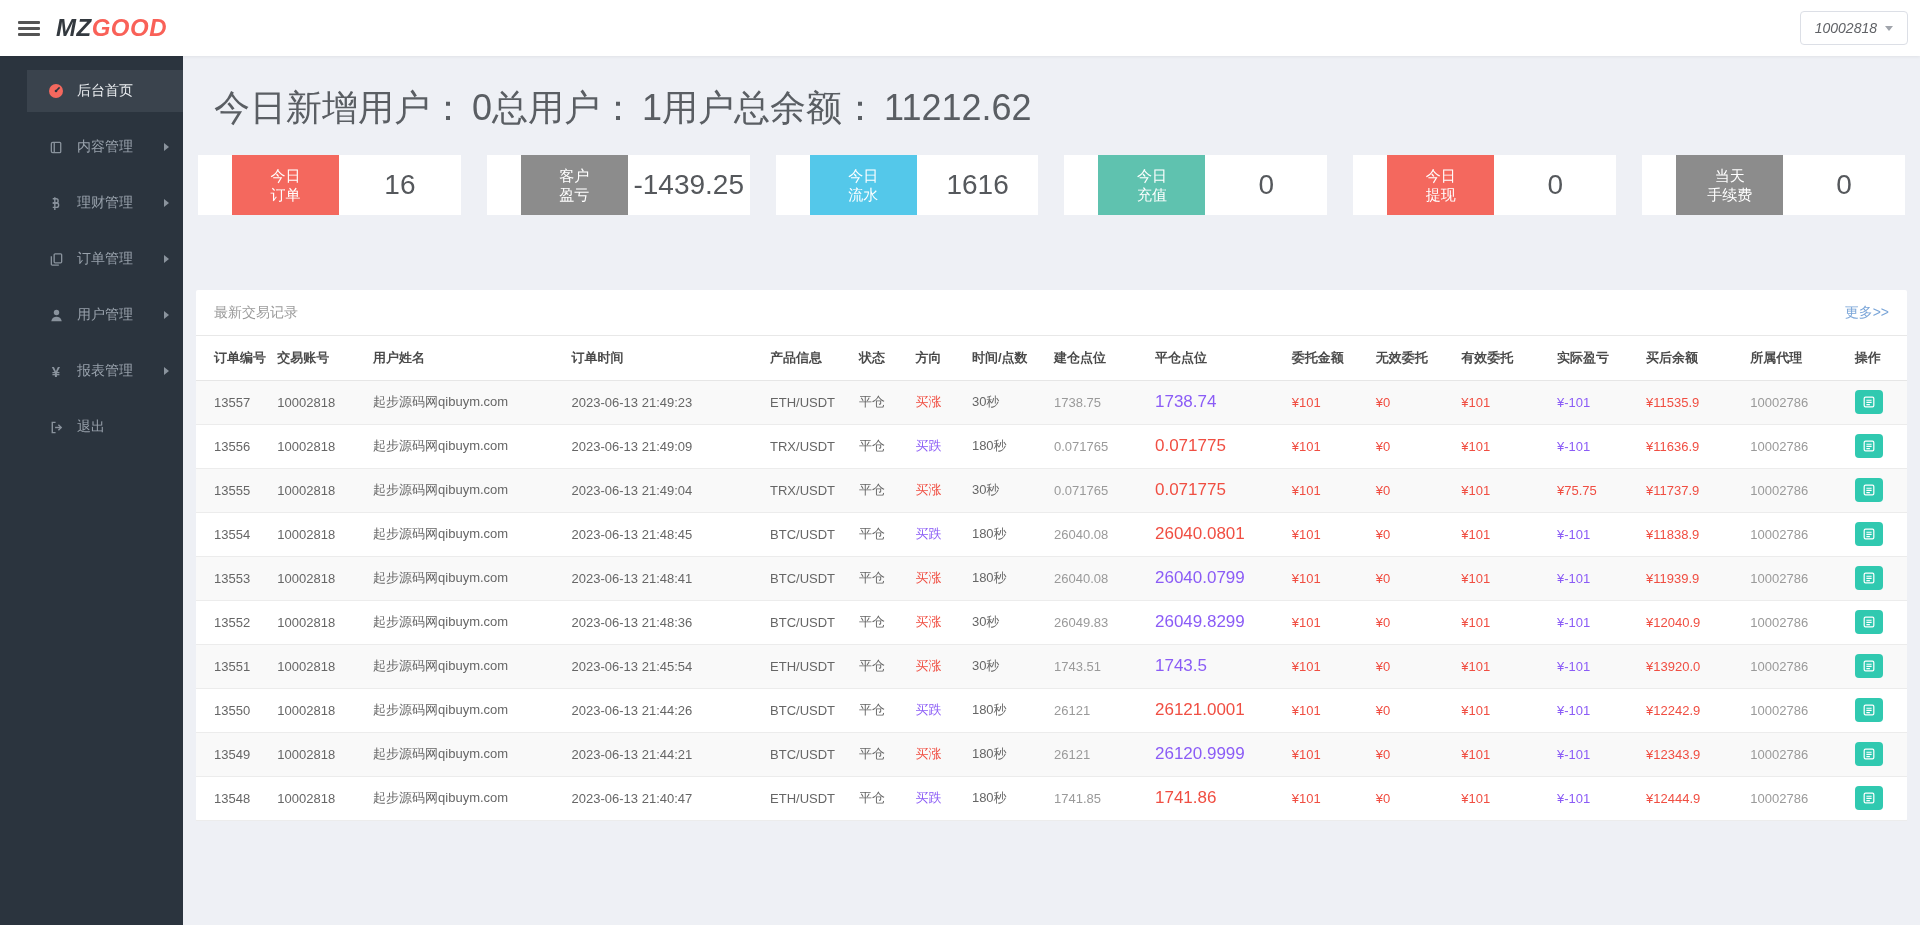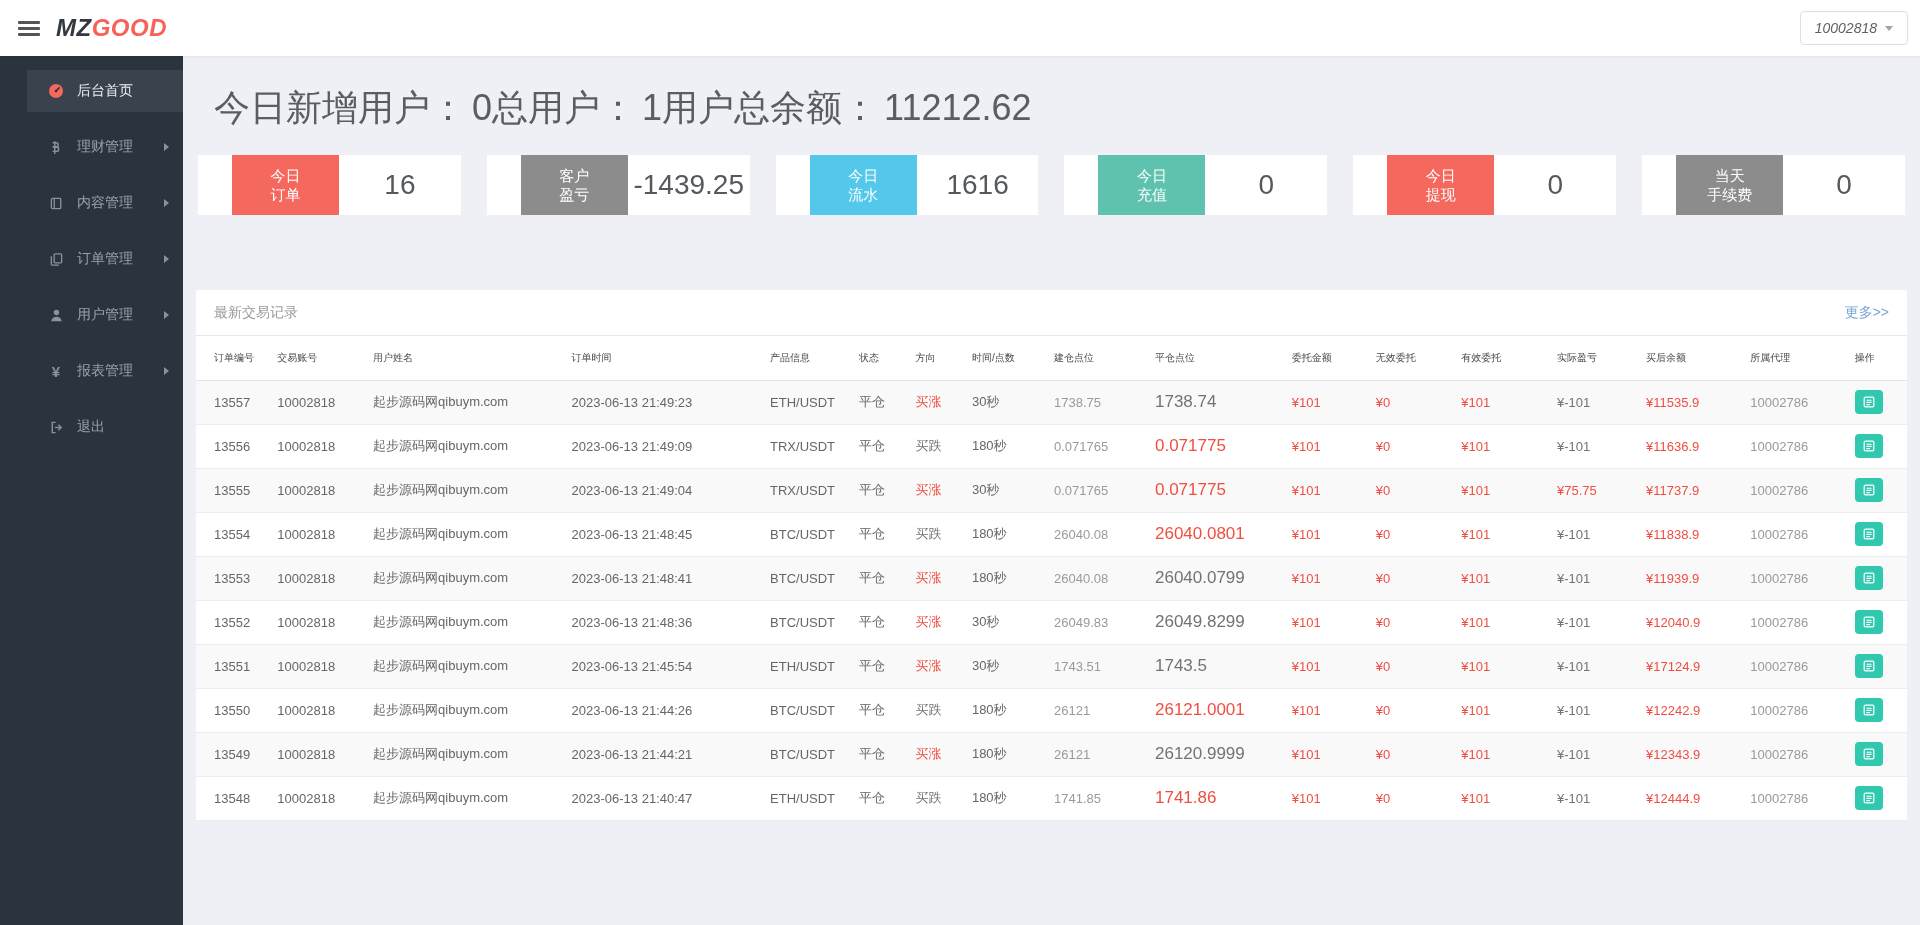--- a/index.html
+++ b/index.html
@@ -53,32 +53,32 @@
     align-items:center; justify-content:center; font-size:15px; line-height:1.3;
   }
   .card-value { flex:1; display:flex; align-items:center; justify-content:center; font-size:28px; color:#55585c; }
   
   .panel { margin-top:75px; background:#fff; border-radius:2px; }
   .panel-head { display:flex; align-items:center; justify-content:space-between; height:46px; padding:0 18px; border-bottom:1px solid #e8e8e8; }
   .panel-title { color:#9a9a9a; font-size:14px; }
   .more { color:#7aa5d8; font-size:14px; text-decoration:none; cursor:pointer; }
   table { width:100%; border-collapse:collapse; table-layout:fixed; }
   thead th {
-    height:44px; text-align:left; font-size:10px; color:#4a4a4a;
-    font-weight:400; padding:0 6px; border-bottom:1px solid #e6e6e6;
+    height:44px; text-align:left; font-size:13px; color:#4a4a4a;
+    font-weight:700; padding:0 6px; border-bottom:1px solid #e6e6e6;
     white-space:nowrap; overflow:hidden;
   }
   tbody td {
     height:44px; font-size:13px; color:#666; padding:0 6px;
     border-bottom:1px solid #ececec; white-space:nowrap; overflow:hidden;
   }
   thead th:first-child, tbody td:first-child { padding-left:18px; }
   tbody tr:nth-child(odd) { background:#f9f9f9; }
   .t-red { color:#f04e42; }
-  .t-green { color:#737373; }
+  .t-green { color:#8b5cf6; }
   .t-gray { color:#9a9a9a; }
   .big { font-size:17px; }
   .op-btn {
     width:28px; height:24px; background:#30c9b0; border:none; border-radius:4px;
     display:inline-flex; align-items:center; justify-content:center; cursor:pointer; padding:0;
   }
 </style>
 </head>
 <body>
 
@@ -105,38 +105,38 @@
           <line x1="8" y1="8" x2="11.6" y2="4.4" stroke="#2b343e" stroke-width="1.6"></line>
           <circle cx="8" cy="8" r="1.3" fill="#2b343e"></circle>
         </svg>
       </span>
     <span class="side-label">后台首页</span>
 
   </div>
 
   <div class="side-item">
     <span class="side-icon">
+        <svg viewBox="0 0 16 16" width="15" height="15" fill="none" stroke="currentColor" stroke-width="1.4">
+          <path d="M4 2.5h7.5a1 1 0 0 1 1 1v9a1 1 0 0 1-1 1H4a1.5 1.5 0 0 1-1.5-1.5v-8A1.5 1.5 0 0 1 4 2.5z"></path>
+          <path d="M5.6 2.5v11"></path>
+        </svg>
+      </span>
+    <span class="side-label">内容管理</span>
+    <span class="caret-right"></span>
+  </div>
+
+  <div class="side-item">
+    <span class="side-icon">
         <svg viewBox="0 0 16 16" width="15" height="15" fill="none" stroke="currentColor" stroke-width="1.5">
           <path d="M6.2 1.2v13.6"></path>
           <path d="M4 3h3.5a2.25 2.25 0 0 1 0 4.5H4"></path>
           <path d="M4 7.5h4a2.3 2.3 0 0 1 0 4.6H4"></path>
         </svg>
       </span>
     <span class="side-label">理财管理</span>
-    <span class="caret-right"></span>
-  </div>
-
-  <div class="side-item">
-    <span class="side-icon">
-        <svg viewBox="0 0 16 16" width="15" height="15" fill="none" stroke="currentColor" stroke-width="1.4">
-          <path d="M4 2.5h7.5a1 1 0 0 1 1 1v9a1 1 0 0 1-1 1H4a1.5 1.5 0 0 1-1.5-1.5v-8A1.5 1.5 0 0 1 4 2.5z"></path>
-          <path d="M5.6 2.5v11"></path>
-        </svg>
-      </span>
-    <span class="side-label">内容管理</span>
     <span class="caret-right"></span>
   </div>
 
   <div class="side-item">
     <span class="side-icon">
         <svg viewBox="0 0 16 16" width="15" height="15" fill="none" stroke="currentColor" stroke-width="1.4">
           <rect x="5.5" y="2" width="8" height="9.5" rx="1"></rect>
           <path d="M10.5 14H3.5a1 1 0 0 1-1-1V4.5"></path>
         </svg>
       </span>
@@ -450,21 +450,21 @@
             <td>ETH/USDT</td>
             <td>平仓</td>
             <td class="t-red">买涨</td>
             <td>30秒</td>
             <td class="t-gray">1743.51</td>
             <td class="big t-green">1743.5</td>
             <td class="t-red">¥101</td>
             <td class="t-red">¥0</td>
             <td class="t-red">¥101</td>
             <td class="t-green">¥-101</td>
-            <td class="t-red">¥17124.9</td>
+            <td class="t-red">¥13920.0</td>
             <td class="t-gray">10002786</td>
             <td><button class="op-btn">
                 <span style="display: inline-flex;">
                   <svg viewBox="0 0 16 16" width="14" height="14" fill="none" stroke="#fff" stroke-width="1.4">
                     <rect x="2.5" y="2.5" width="11" height="11" rx="1.5"></rect>
                     <path d="M5 6h6M5 8.5h6M5 11h4"></path>
                   </svg>
                 </span>
               </button></td>
           </tr>

